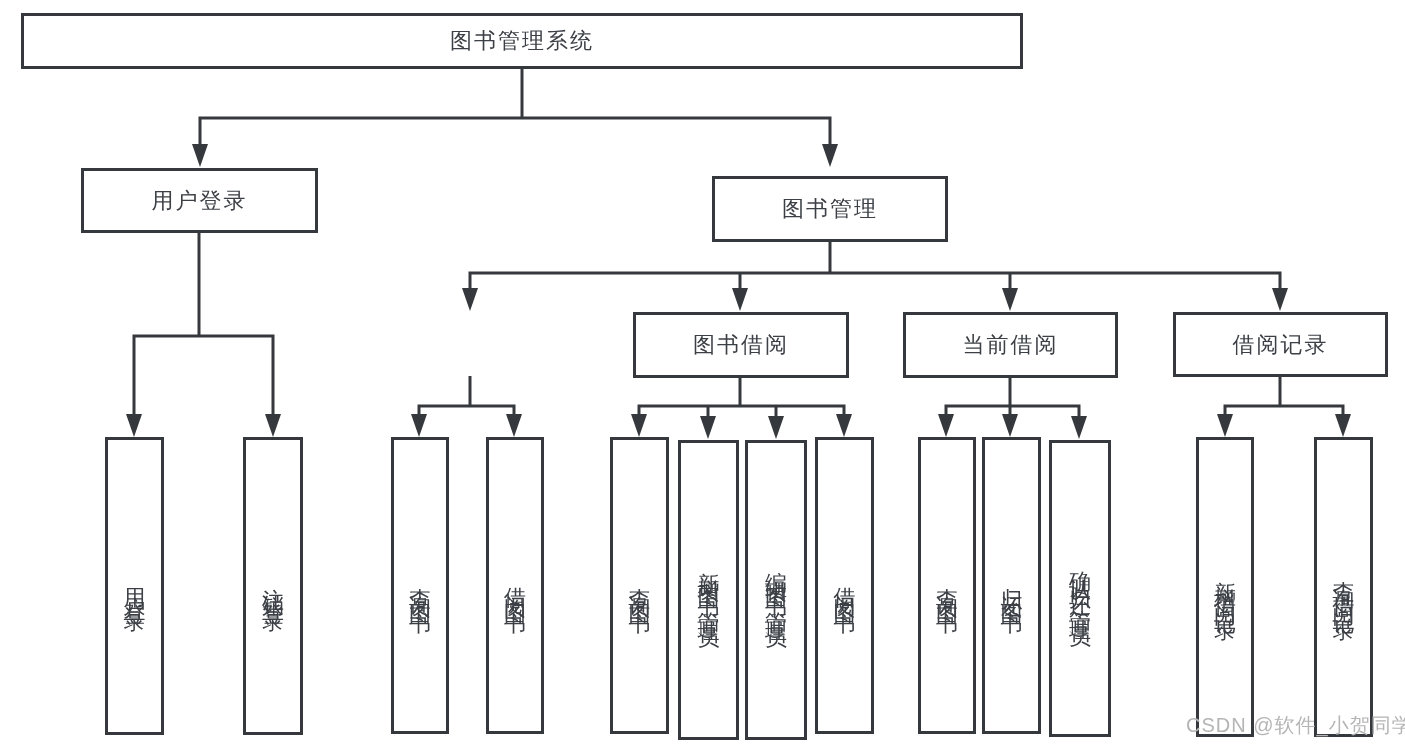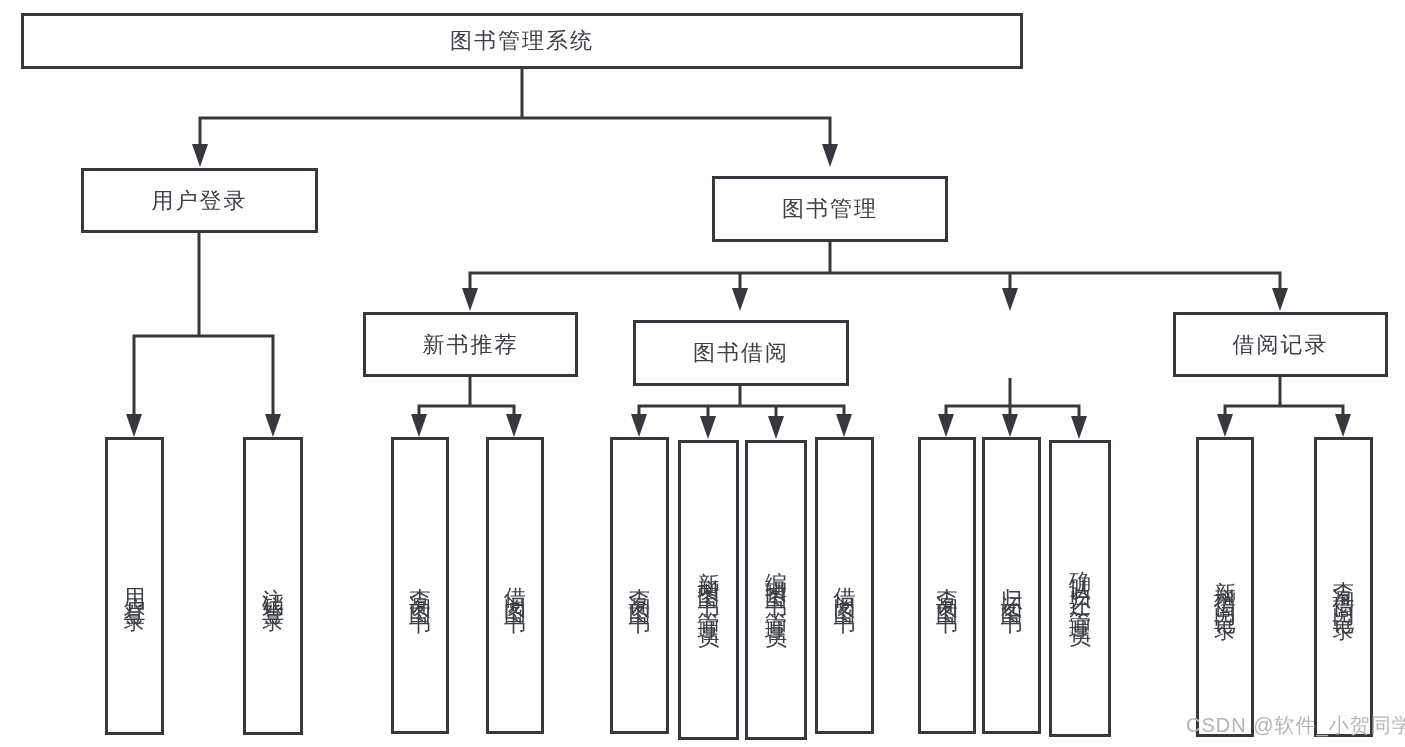--- a/index.html
+++ b/index.html
@@ -99,25 +99,25 @@
     <span>图书管理系统</span>
   </div>
 
   <div class="node hbox" style="left:81px;top:168px;width:237px;height:65px;">
     <span>用户登录</span>
   </div>
   <div class="node hbox" style="left:712px;top:176px;width:236px;height:66px;">
     <span>图书管理</span>
   </div>
 
-  <div class="node hbox" style="left:363px;top:312px;width:215px;height:65px;">
-    <span>新书推荐</span>
+  <div class="node hbox" style="left:633px;top:312px;width:216px;height:66px;">
+    <span>图书借阅</span>
   </div>
-  <div class="node hbox" style="left:633px;top:320px;width:216px;height:66px;">
-    <span>图书借阅</span>
+  <div class="node hbox" style="left:903px;top:312px;width:215px;height:66px;">
+    <span>当前借阅</span>
   </div>
   <div class="node hbox" style="left:1173px;top:312px;width:215px;height:65px;">
     <span>借阅记录</span>
   </div>
 
   <div class="node vbox" style="left:105px;top:437px;width:59px;height:298px;">
     <span class="vtext">用户登录</span>
   </div>
   <div class="node vbox" style="left:243px;top:437px;width:60px;height:298px;">
     <span class="vtext">注销登录</span>

